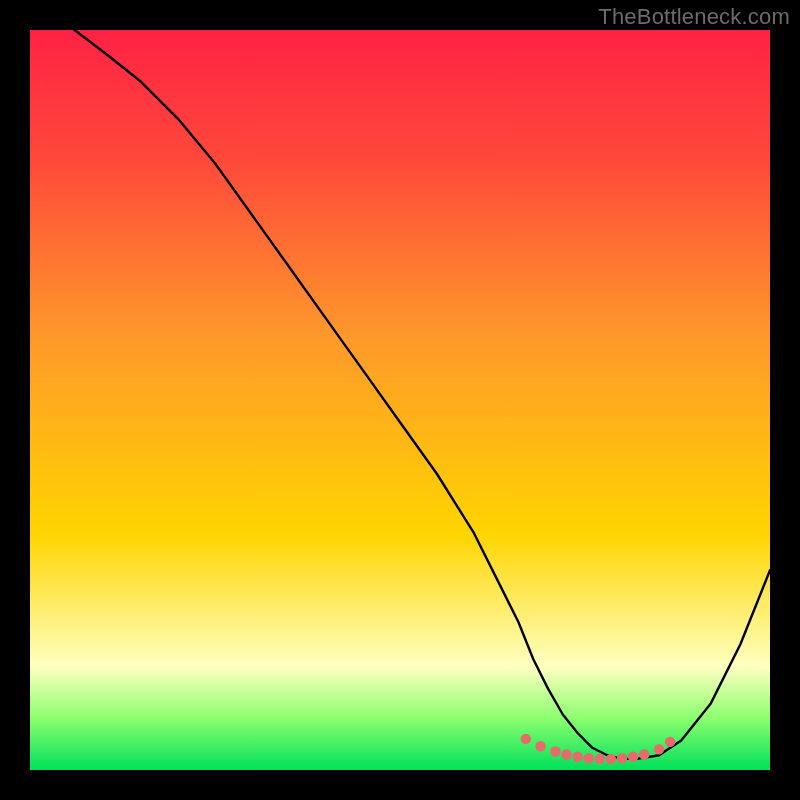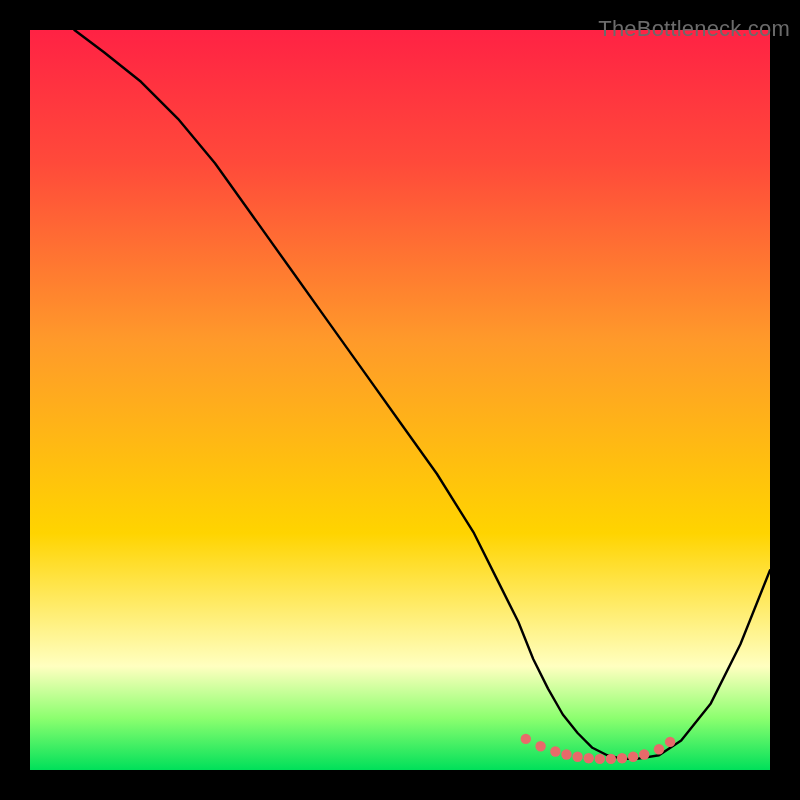--- a/index.html
+++ b/index.html
@@ -12,21 +12,21 @@
     font-family: Arial, Helvetica, sans-serif;
   }
   .frame {
     position: relative;
     width: 800px;
     height: 800px;
     background: #000;
   }
   .watermark {
     position: absolute;
-    top: 16px;
+    top: 4px;
     right: 10px;
     color: #6b6b6b;
     font-size: 22px;
     font-weight: 500;
     letter-spacing: 0.2px;
     z-index: 20;
   }
   svg {
     position: absolute;
     left: 0;

